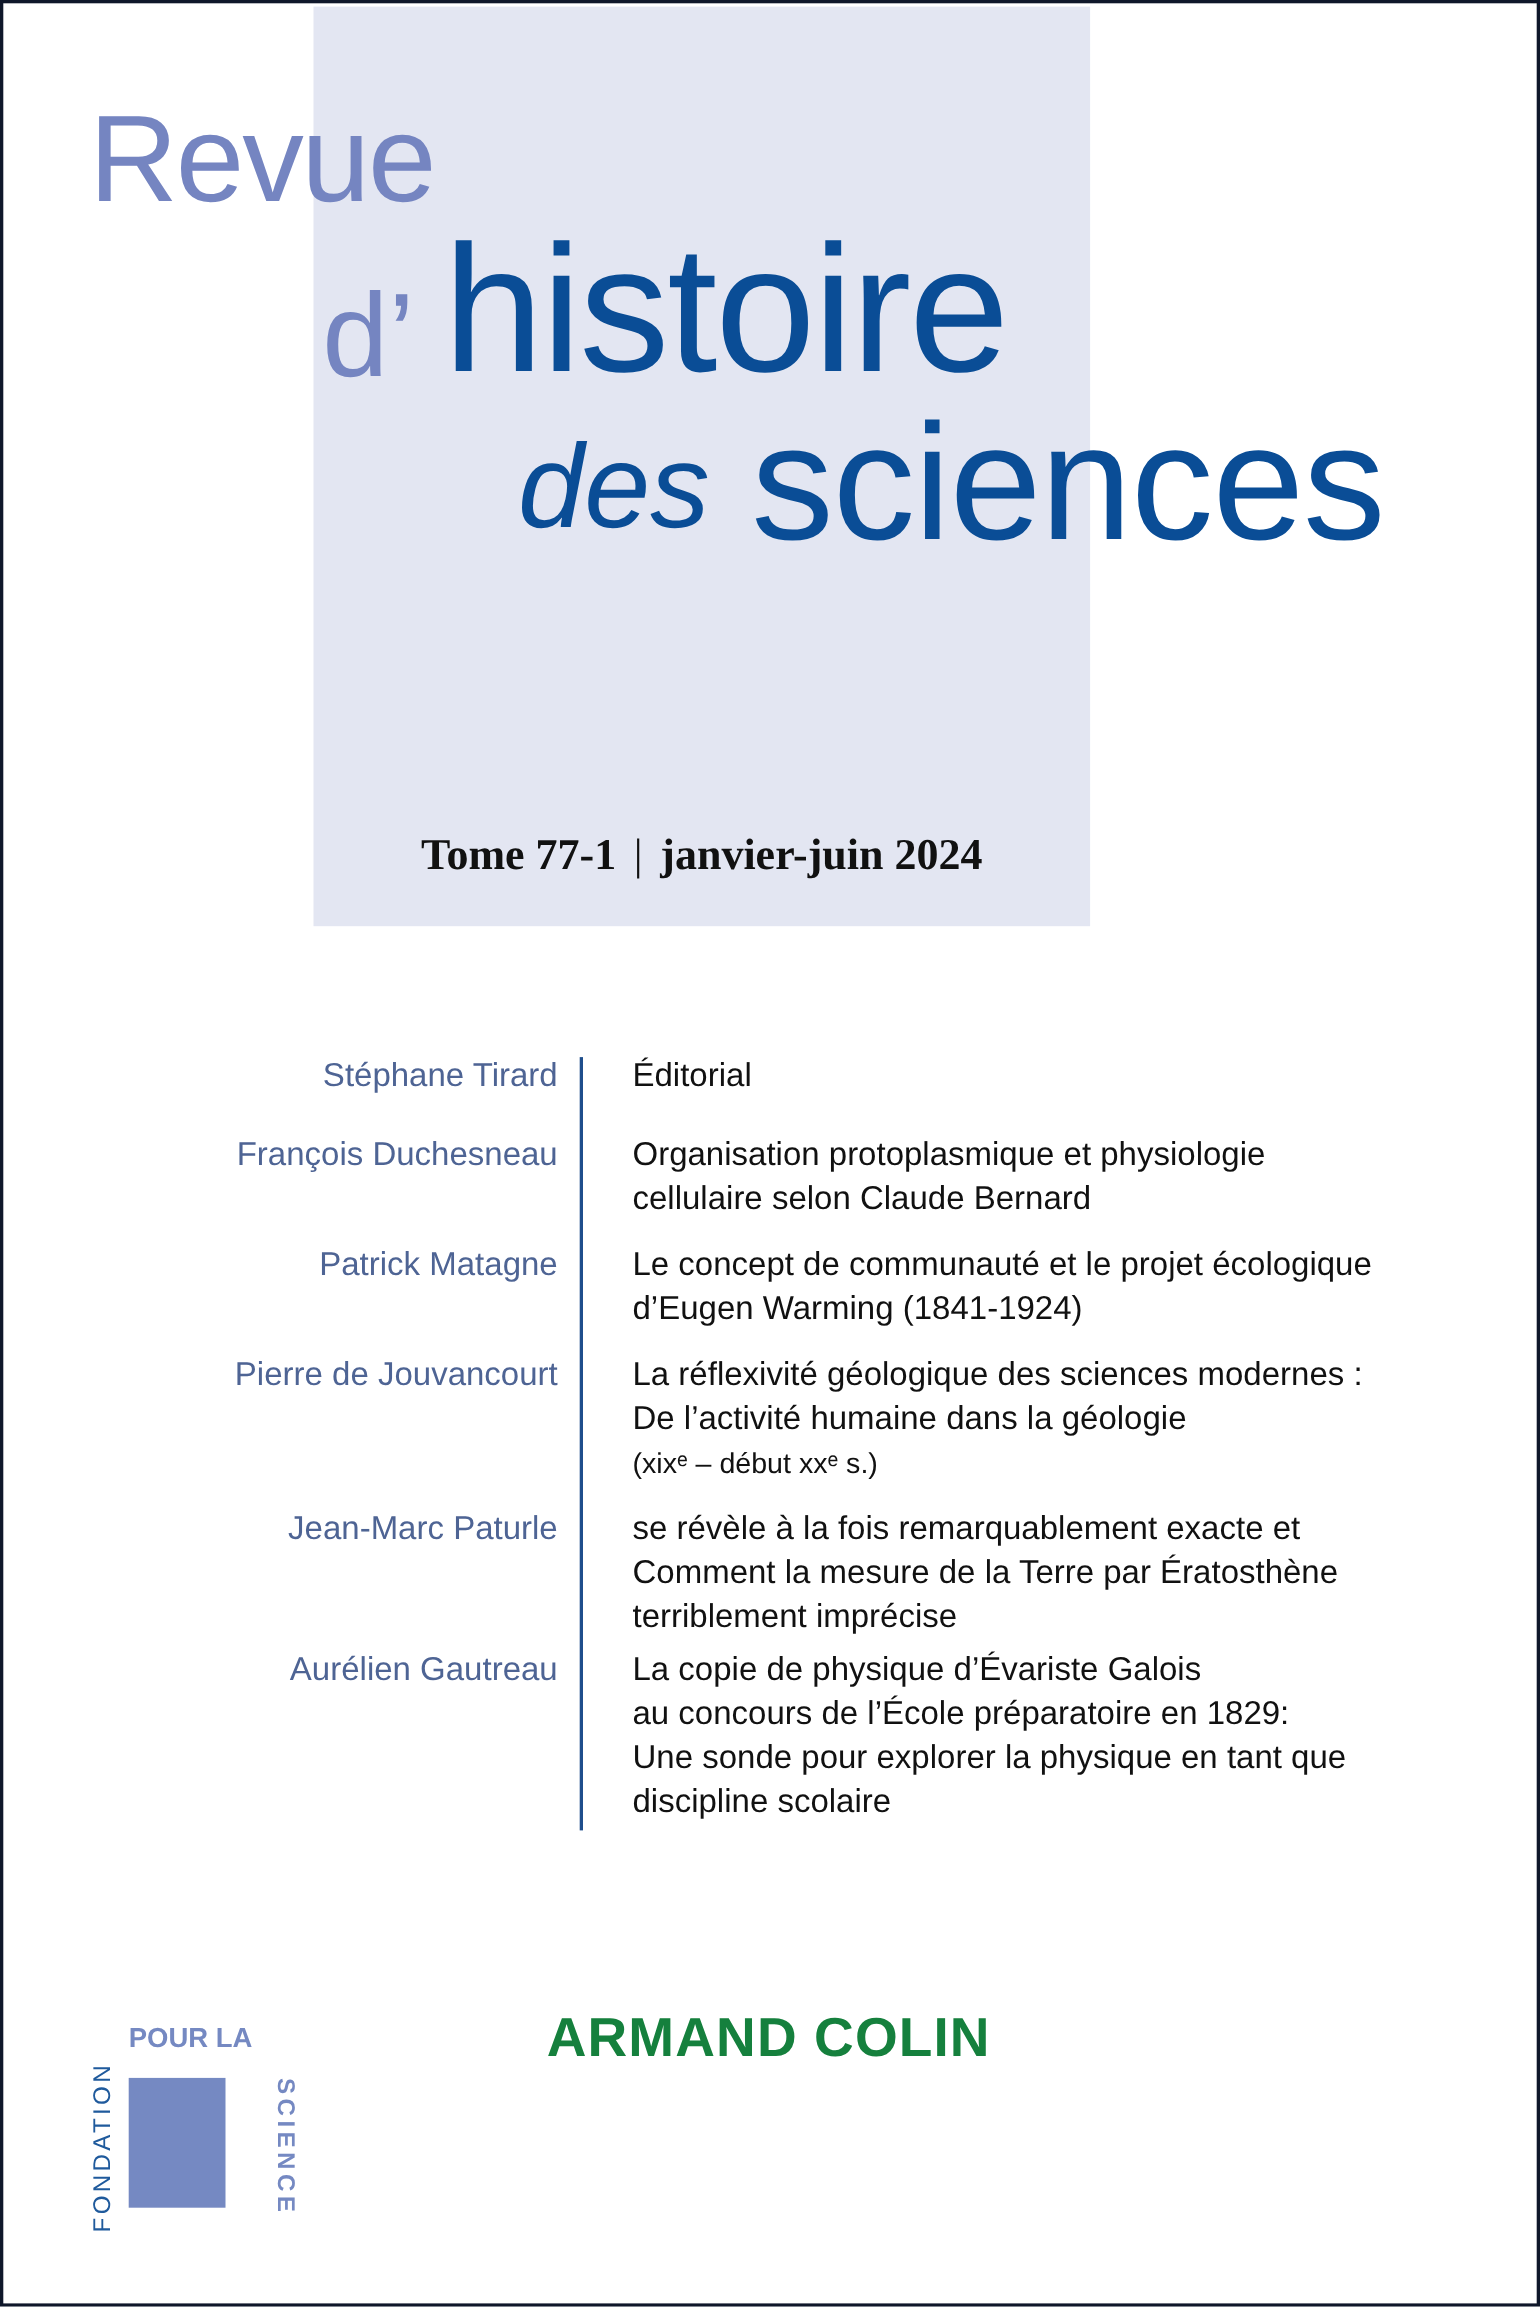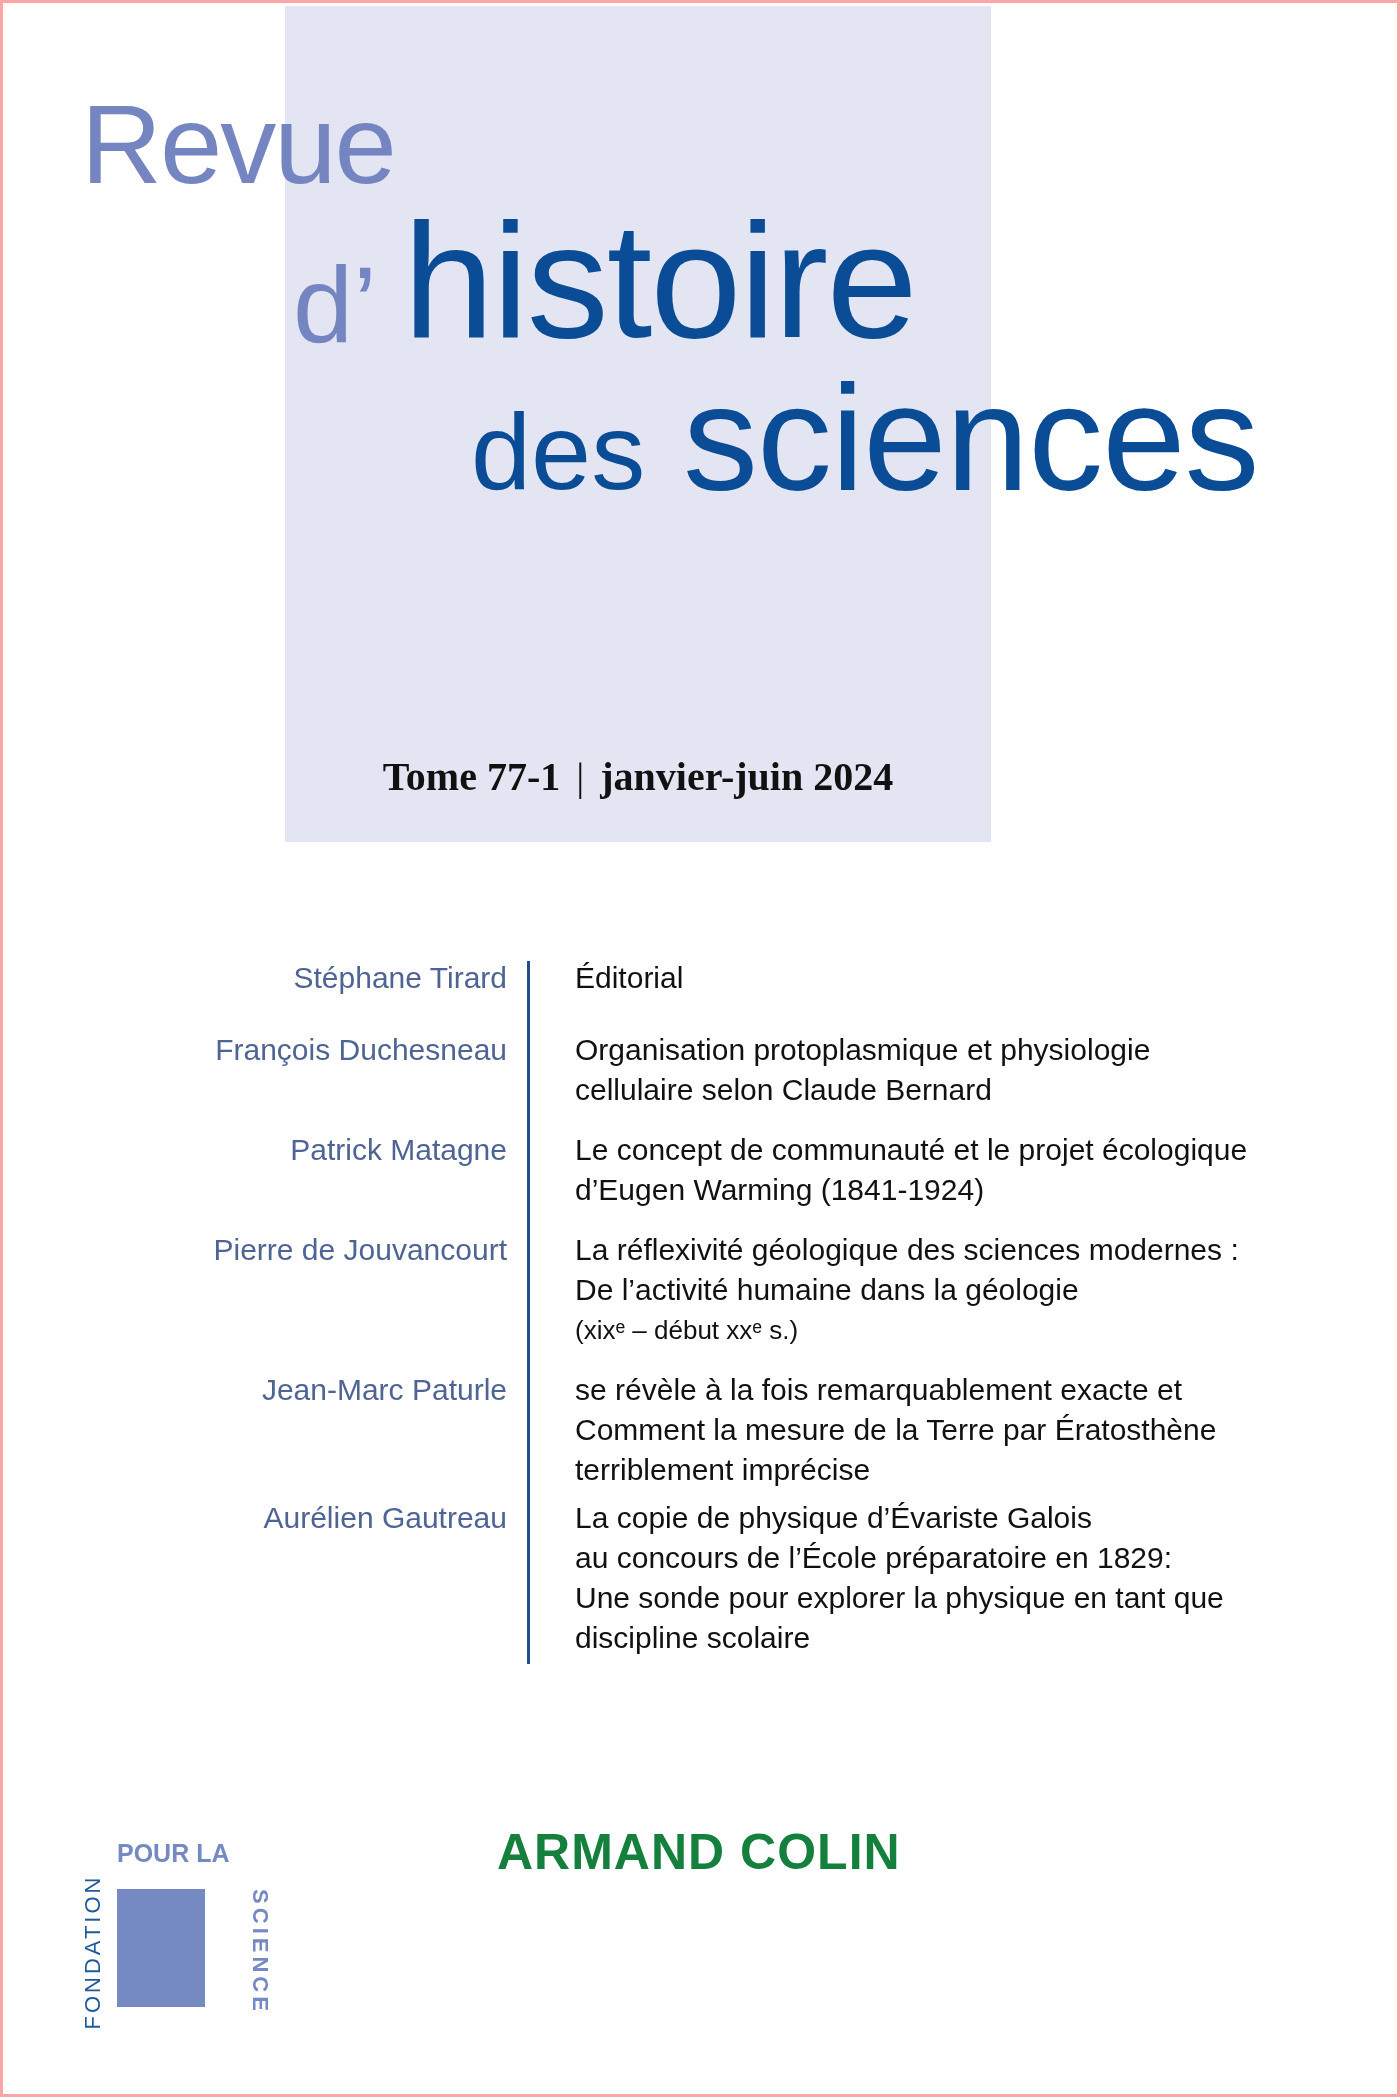--- a/index.html
+++ b/index.html
@@ -1,24 +1,24 @@
 <!DOCTYPE html>
 <html><head>
   <meta charset="utf-8">
   <style>
     html, body { margin: 0; padding: 0; background: #ffffff; }
     body { width: 1400px; height: 2097px; position: relative; overflow: hidden; }
     .frame { position: absolute; left: 0; top: 0; width: 1400px; height: 2097px;
-      box-sizing: border-box; border: 3px solid #fca5a5; background: #ffffff; }
+      box-sizing: border-box; border: 3px solid #0f172a; background: #ffffff; }
     .band { position: absolute; left: 282px; top: 3px; width: 706px; height: 836px; background: #e3e6f2; }
     .title-line { position: absolute; font-family: "Liberation Sans", sans-serif; white-space: nowrap; line-height: 1; }
     .revue { left: 78px; top: 86px; font-size: 112px; color: #7585c1; letter-spacing: -2px; }
     .dprime { left: 290px; top: 248px; font-size: 108px; color: #7585c1; }
     .histoire { left: 400px; top: 196px; font-size: 164px; color: #0a4d96; letter-spacing: -2px; }
-    .des { left: 468px; top: 395px; font-size: 108px; color: #0a4d96; }
+    .des { left: 468px; top: 385px; font-size: 108px; color: #0a4d96; font-style: italic; }
     .sciences { left: 680px; top: 360px; font-size: 150px; color: #0a4d96; letter-spacing: -1px; }
     .issue { position: absolute; left: 282px; top: 750px; width: 706px; text-align: center;
       font-family: "Liberation Serif", serif; font-weight: bold; font-size: 40px; color: #111111; white-space: nowrap; }
     .issue .sep { display: inline-block; margin: 0 16px; font-weight: normal; }
     .toc { position: absolute; left: 0; top: 955px; width: 1400px; }
     .toc .divider { position: absolute; left: 524px; top: 3px; width: 3px; height: 703px; background: #1f4e8c; }
     .entry { position: absolute; left: 0; width: 1400px; }
     .author { position: absolute; right: 896px; top: 0; text-align: right; white-space: nowrap;
       font-family: "Liberation Sans", sans-serif; font-size: 30px; color: #4e6494; line-height: 40px; }
     .article { position: absolute; left: 572px; top: 0; width: 800px;

